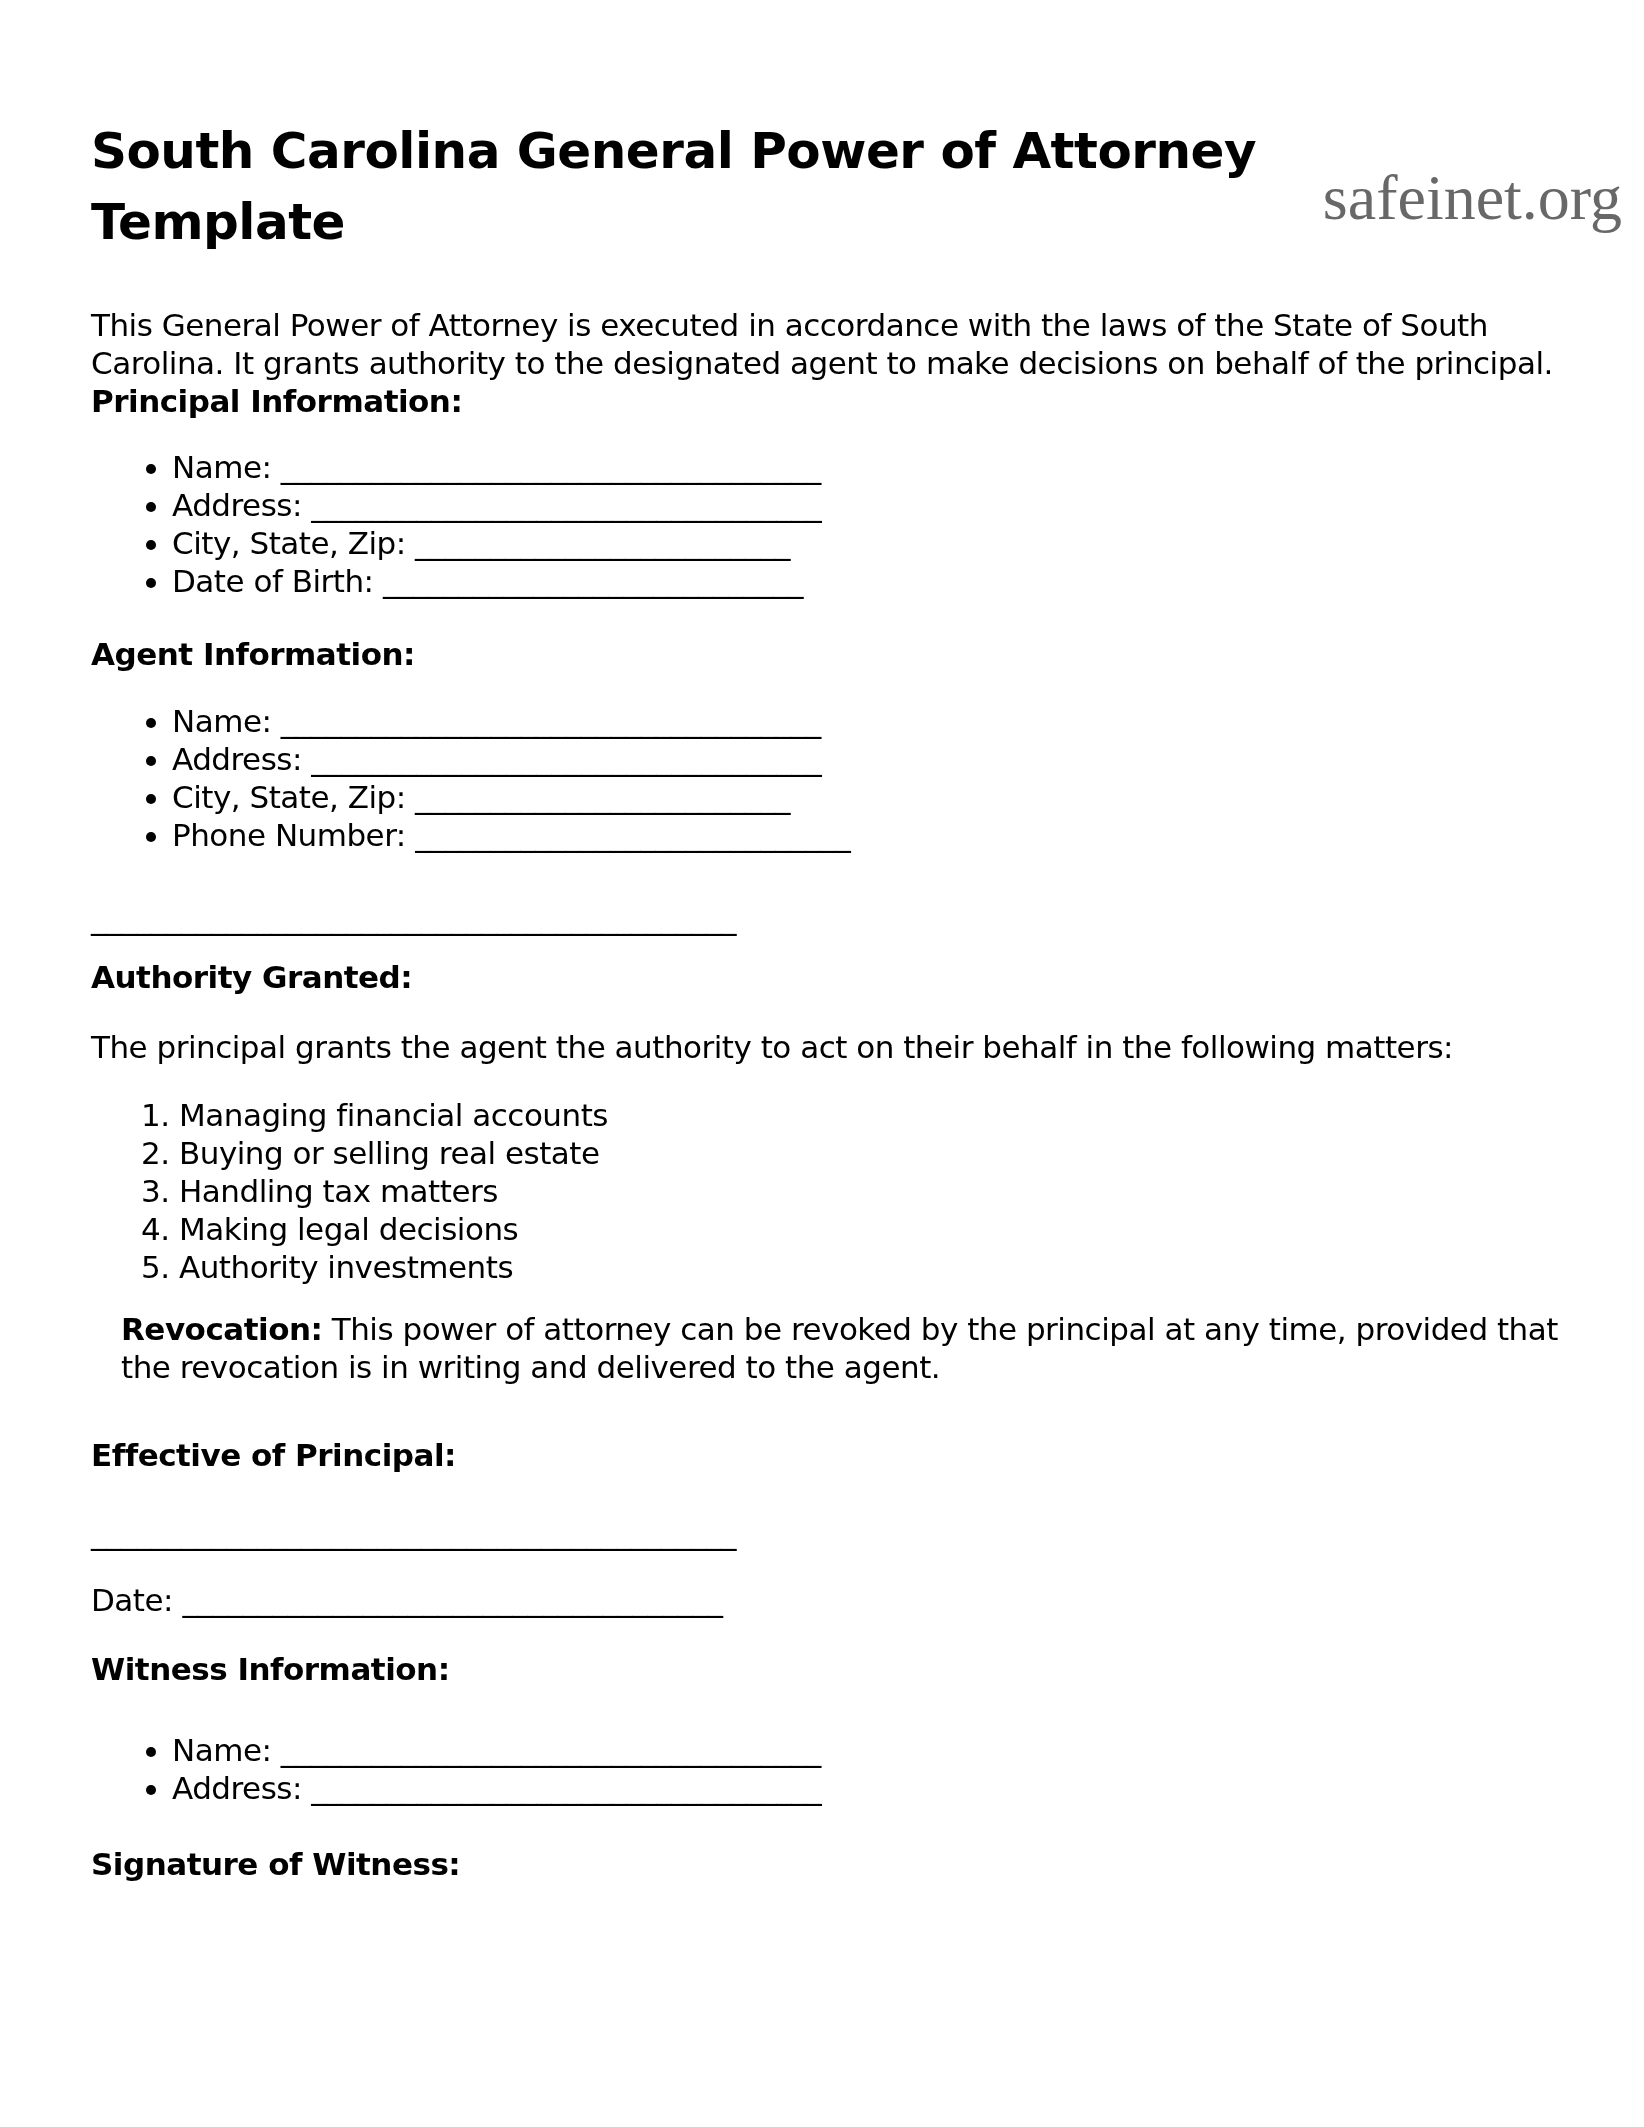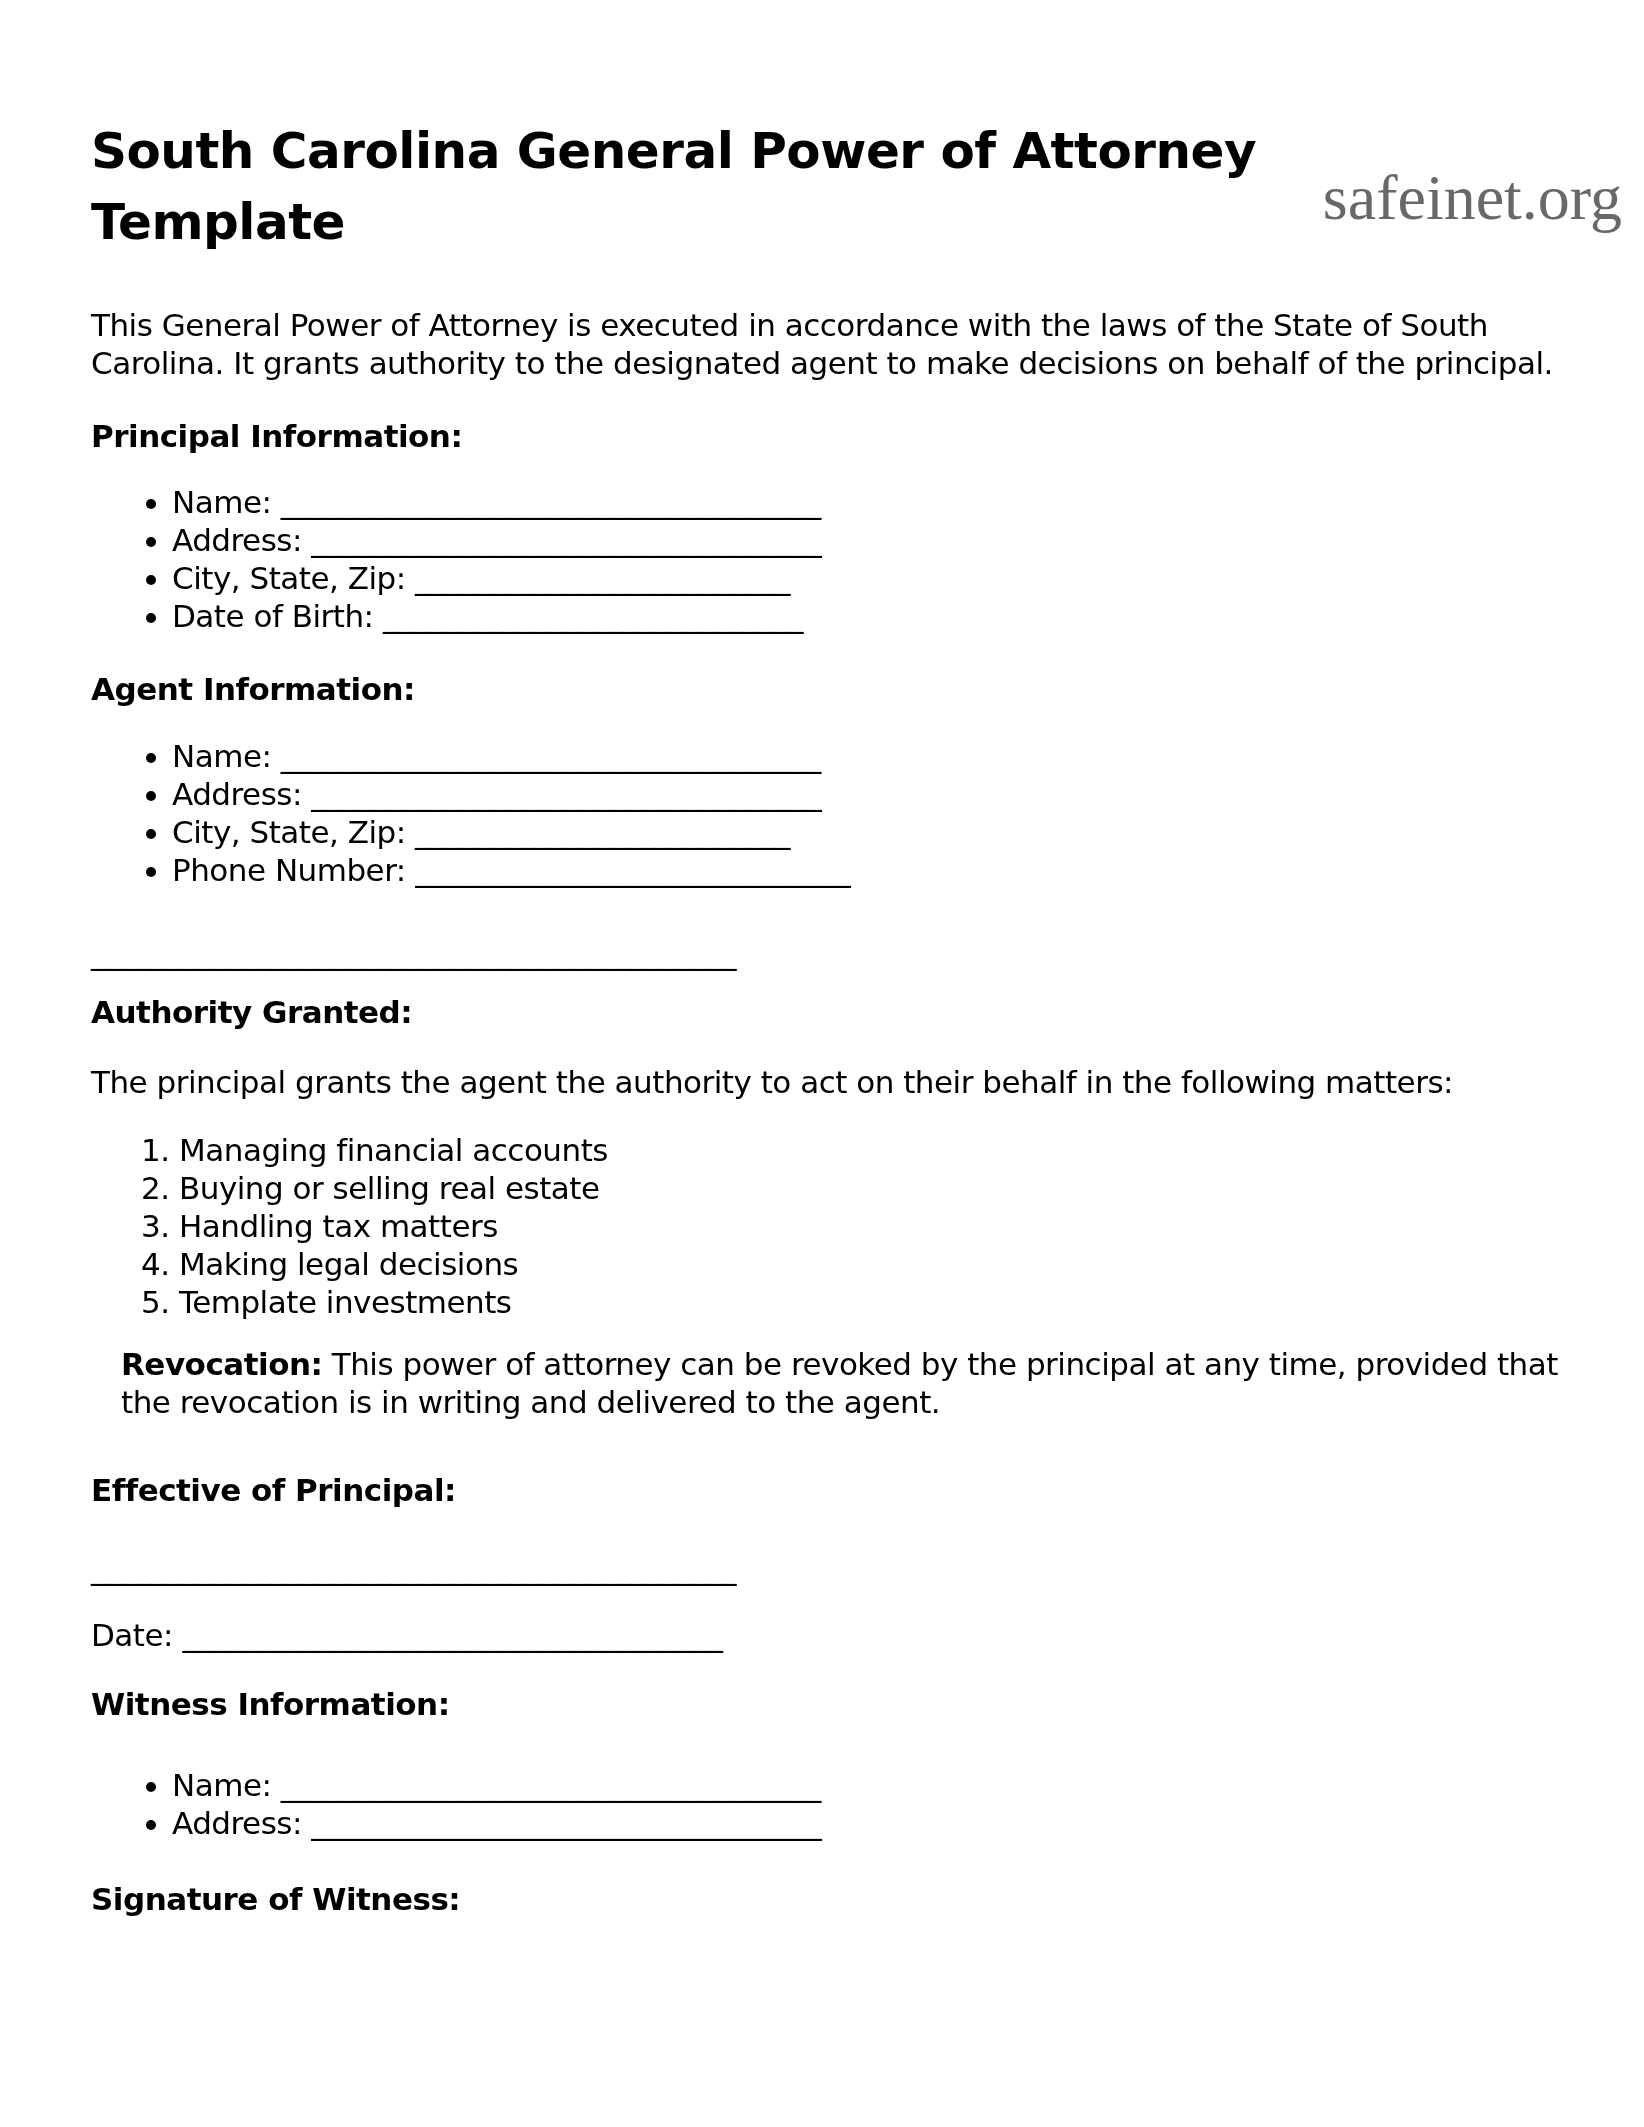--- a/index.html
+++ b/index.html
@@ -37,21 +37,21 @@
   h1 {
     margin: 116px 0 0 0;
     font-size: 50px;
     line-height: 71px;
     font-weight: bold;
     max-width: 1200px;
     letter-spacing: -0.5px;
   }
   p, h4, ul, ol, li { margin: 0; padding: 0; }
   .intro        { margin-top: 48px; }
-  .h-principal  { margin-top: 35px; }
+  .h-principal  { }
   .ul-principal { margin-top: 28px; }
   .h-agent      { margin-top: 35px; }
   .ul-agent     { margin-top: 29px; }
   .p-effective  { margin-top: 34px; }
   .blank-effective { margin-top: 45px; }
   .h-authority  { margin-top: 21px; }
   .p-authority  { margin-top: 32px; }
   .ol-authority { margin-top: 30px; }
   .p-revocation { margin-top: 24px; margin-left: 30px; }
   .h-sig-principal { margin-top: 50px; }
@@ -100,21 +100,21 @@
 
   <p class="blank-effective blank">___________________________________________</p>
 
   <h4 class="h-authority">Authority Granted:</h4>
   <p class="p-authority">The principal grants the agent the authority to act on their behalf in the following matters:</p>
   <ol class="ol-authority">
     <li>Managing financial accounts</li>
     <li>Buying or selling real estate</li>
     <li>Handling tax matters</li>
     <li>Making legal decisions</li>
-    <li>Template investments</li>
+    <li>Authority investments</li>
   </ol>
 
   <p class="p-revocation"><strong>Revocation:</strong> <span>This power of attorney can be revoked by the principal at any time, provided that the revocation is in writing and delivered to the agent.</span></p>
 
   <h4 class="h-sig-principal">Effective of Principal:</h4>
   <p class="blank-signature blank">___________________________________________</p>
   <p class="p-date"><span>Date:</span> <span class="blank">____________________________________</span></p>
 
   <h4 class="h-witness">Witness Information:</h4>
   <ul class="ul-witness">

